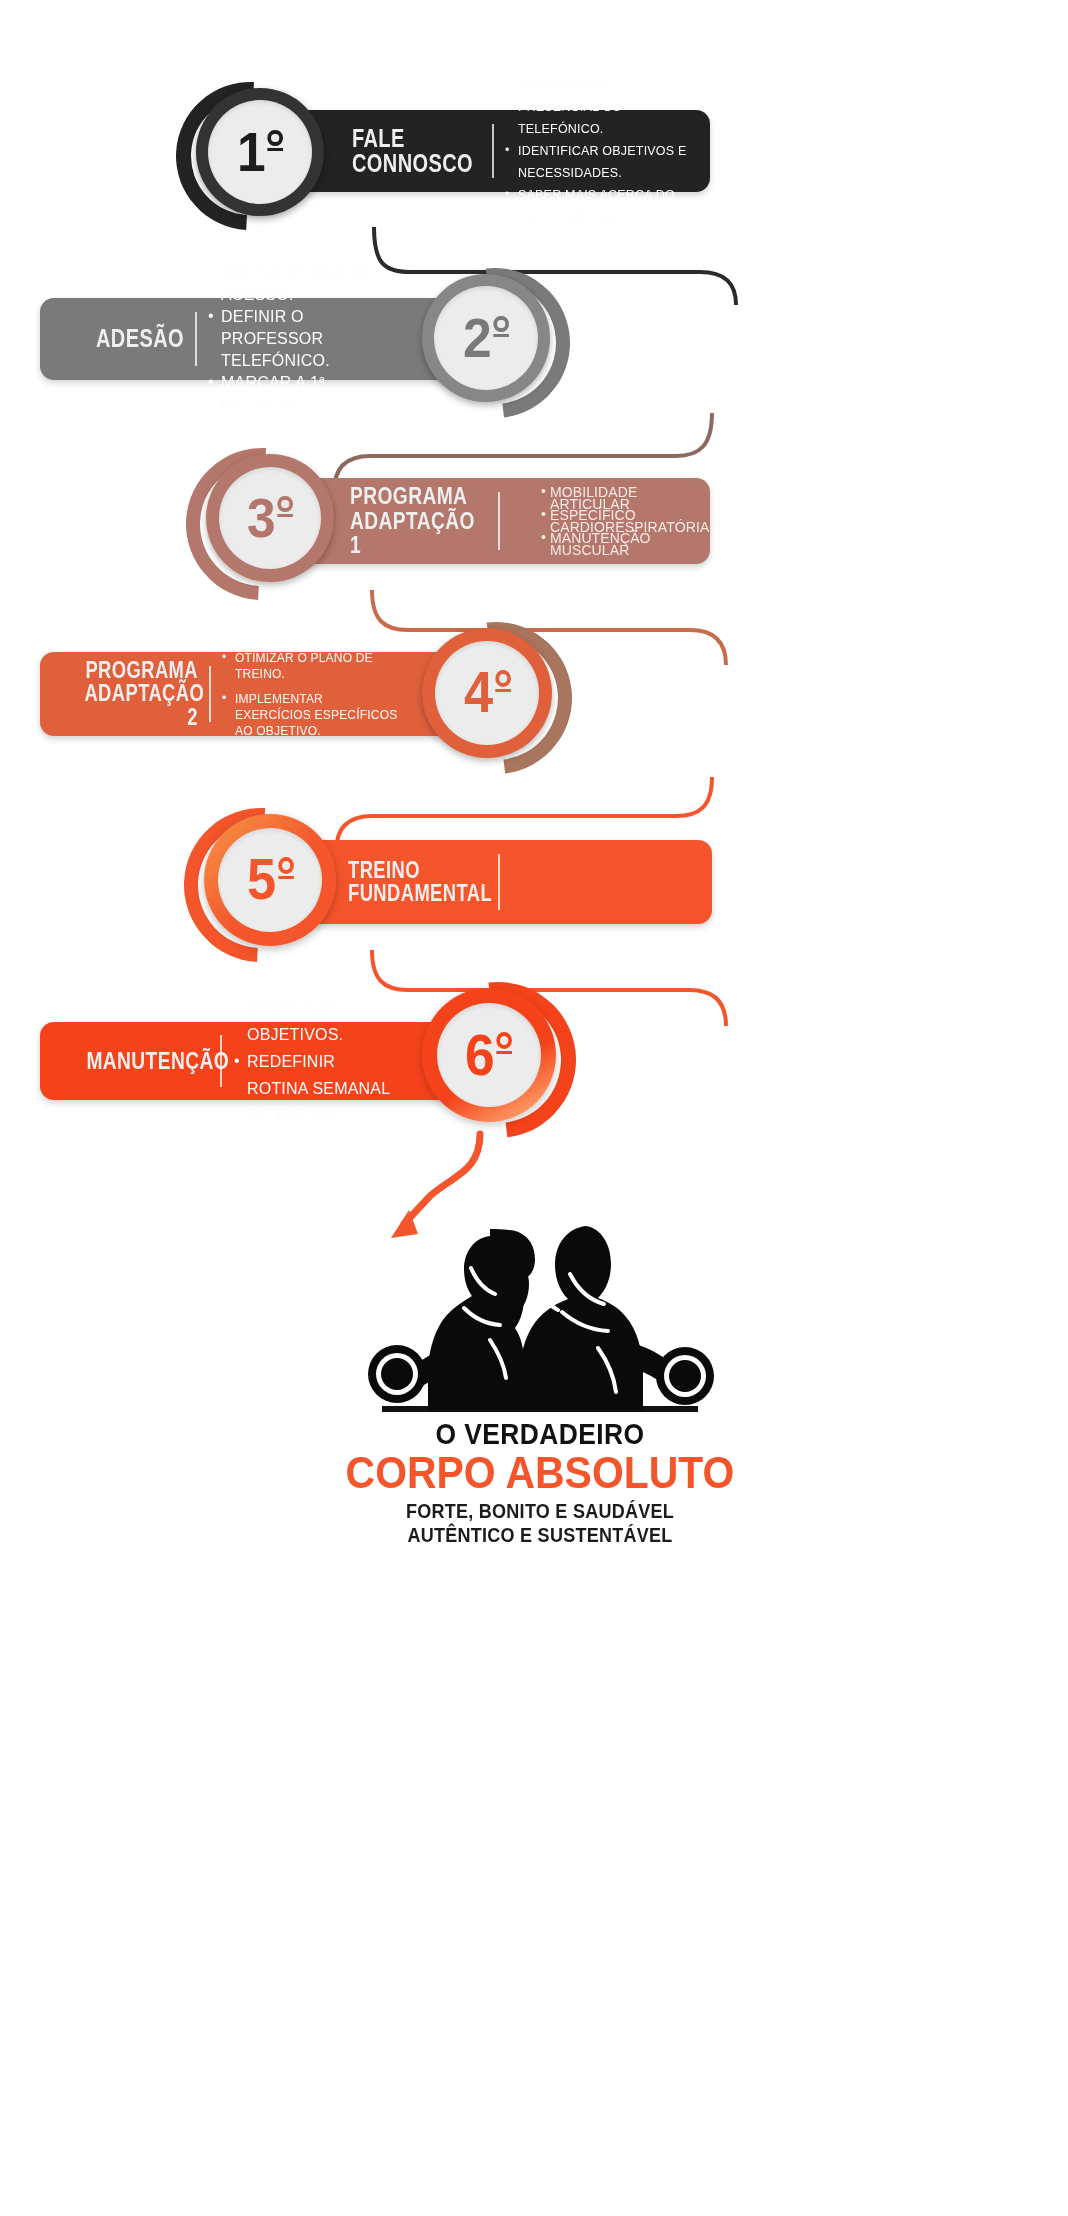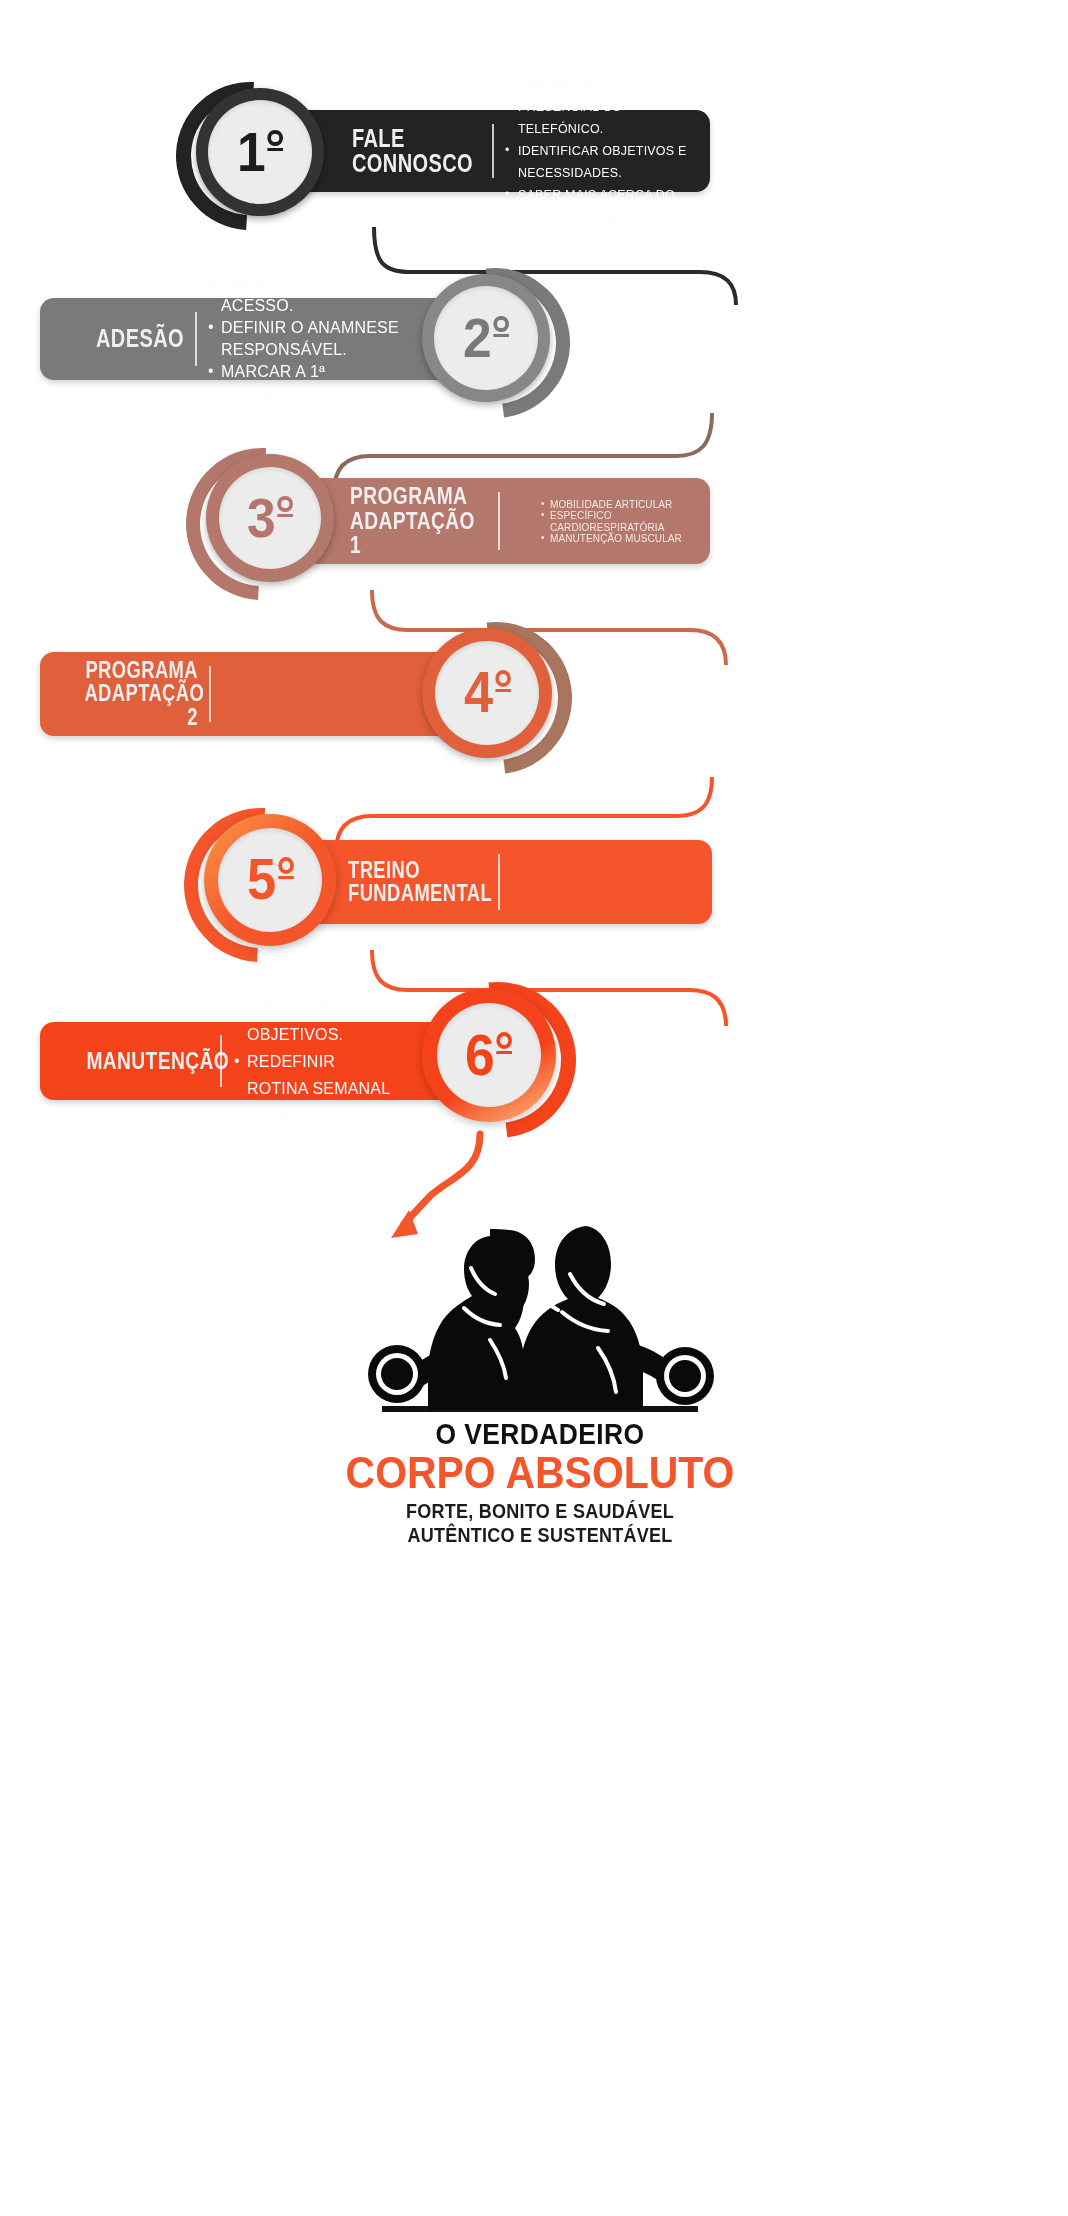--- a/index.html
+++ b/index.html
@@ -149,21 +149,21 @@
 
   <div class="step">
     <div class="arc" style="left:420px;top:268px;width:150px;height:150px;border-width:14px;
                 border-color:#7a7a7a #7a7a7a transparent transparent;
                 transform:rotate(38deg);"></div>
     <div class="band left-side" style="left:40px;top:298px;width:470px;height:82px;background:#7a7a7a;padding:0 110px 0 18px;">
       <div class="band-title rt" style="font-size:25px;width:126px;">ADESÃO</div>
       <div class="divider" style="height:54px;margin:0 11px;"></div>
       <ul class="bullets" style="font-size:16px;line-height:22px;">
         <li>DEFINIR PLANO DE ACESSO.</li>
-        <li>DEFINIR O ANAMNESE RESPONSÁVEL.</li>
+        <li>DEFINIR O PROFESSOR TELEFÓNICO.</li>
         <li>MARCAR A 1ª MÉTODO.</li>
       </ul>
     </div>
     <div class="badge" style="left:422px;top:274px;width:128px;height:128px;">
       <div class="ring-outer" style="background:#878787;box-shadow:0 3px 7px rgba(0,0,0,.30);"></div>
       <div class="ring-inner" style="inset:12px;">
         <div class="num" style="font-size:56px;color:#7a7a7a;">
           <span>2</span>
             <span class="ord">
               <i></i>
@@ -175,21 +175,21 @@
 
   <div class="step">
     <div class="arc" style="left:186px;top:448px;width:152px;height:152px;border-width:14px;
                 border-color:#b4776b transparent transparent #b4776b;
                 transform:rotate(-42deg);"></div>
     <div class="band right-side" style="left:244px;top:478px;width:466px;height:86px;background:#b4776b;padding:0 14px 0 106px;">
       <div class="band-title" style="font-size:24px;width:148px;">PROGRAMA
 ADAPTAÇÃO 1</div>
       <div class="divider" style="height:58px;margin:0 9px 0 0;"></div>
       <div class="bullets">
-        <ul class="subs" style="font-size:10px;line-height:11.5px;padding-left:32px;">
+        <ul class="subs" style="font-size:14px;line-height:11.5px;padding-left:32px;">
           <li>MOBILIDADE ARTICULAR</li>
           <li>ESPECÍFICO CARDIORESPIRATÓRIA</li>
           <li>MANUTENÇÃO MUSCULAR</li>
         </ul>
       </div>
     </div>
     <div class="badge" style="left:206px;top:454px;width:128px;height:128px;">
       <div class="ring-outer" style="background:#b4776b;box-shadow:0 3px 7px rgba(0,0,0,.28);"></div>
       <div class="ring-inner" style="inset:13px;">
         <div class="num" style="font-size:56px;color:#b4766a;">
@@ -203,20 +203,24 @@
   </div>
 
   <div class="step">
     <div class="arc" style="left:420px;top:622px;width:152px;height:152px;border-width:14px;
                 border-color:#a8755f #a8755f transparent transparent;
                 transform:rotate(38deg);"></div>
     <div class="band left-side" style="left:40px;top:652px;width:470px;height:84px;background:#e0603c;padding:0 110px 0 16px;">
       <div class="band-title rt" style="font-size:23px;width:142px;">PROGRAMA
 ADAPTAÇÃO 2</div>
       <div class="divider" style="height:56px;margin:0 11px;"></div>
+      <ul class="bullets" style="font-size:12px;line-height:16px;">
+        <li style="margin-bottom:9px;">OTIMIZAR O PLANO DE TREINO.</li>
+        <li style="max-width:215px;">IMPLEMENTAR EXERCÍCIOS ESPECÍFICOS AO OBJETIVO.</li>
+      </ul>
     </div>
     <div class="badge" style="left:422px;top:628px;width:130px;height:130px;">
       <div class="ring-outer" style="background:#e0603c;box-shadow:0 3px 7px rgba(0,0,0,.28);"></div>
       <div class="ring-inner" style="inset:13px;">
         <div class="num" style="font-size:57px;color:#e0603c;">
           <span>4</span>
             <span class="ord">
               <i></i>
             </span>
         </div>

